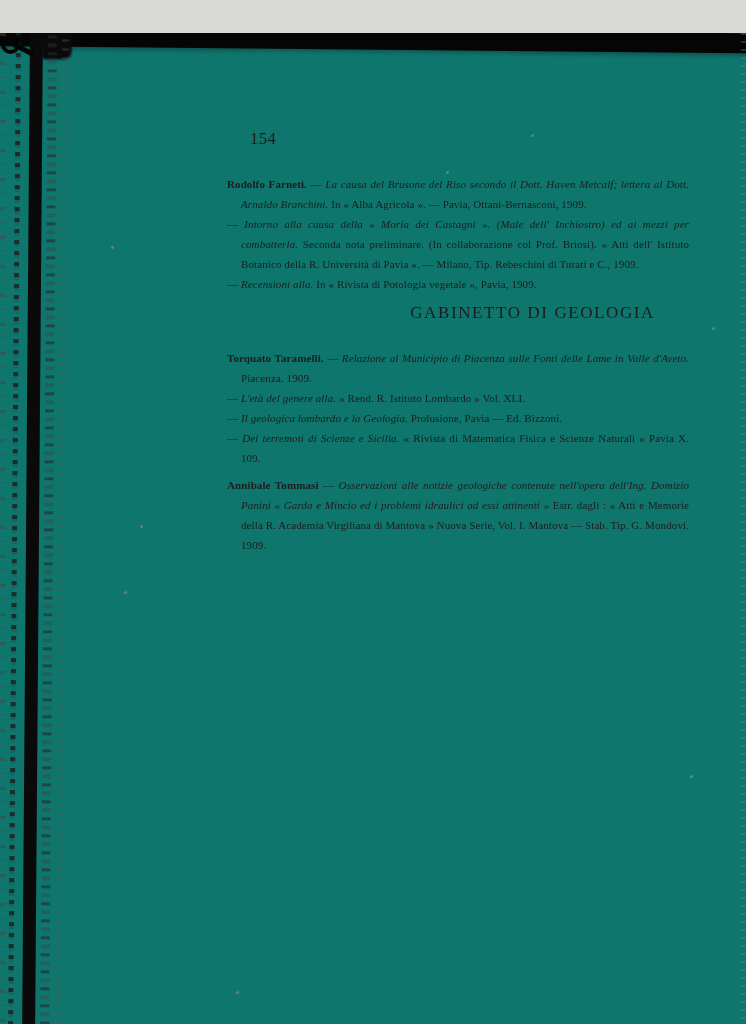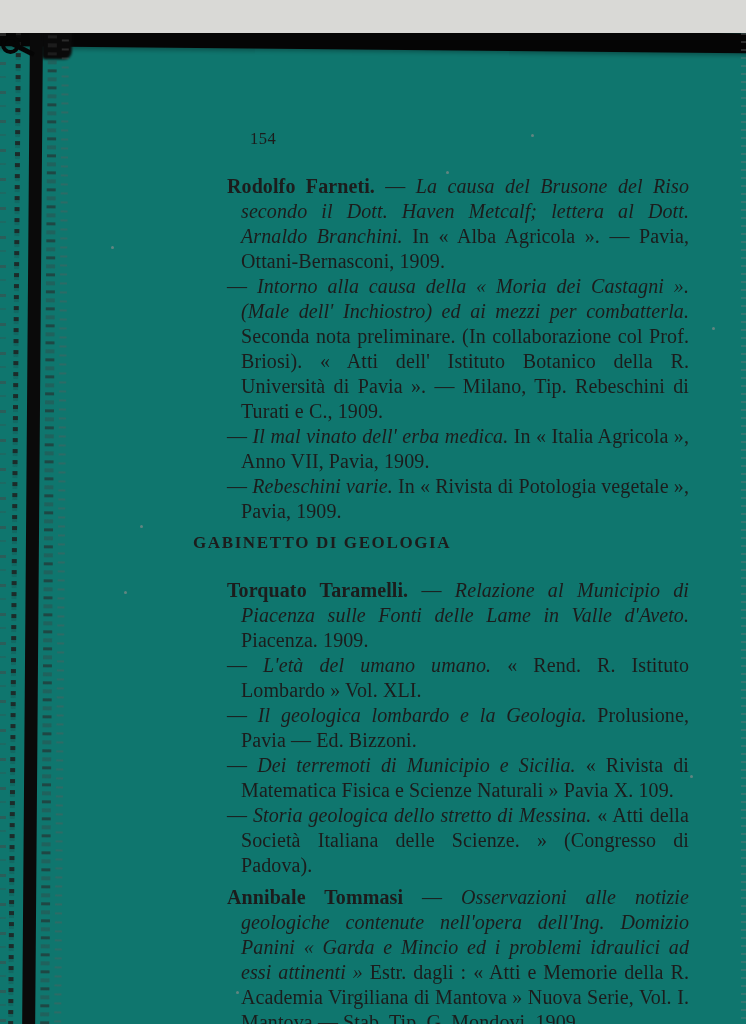--- a/index.html
+++ b/index.html
@@ -79,30 +79,30 @@
   
   .content{
     position:absolute;left:227px;top:96px;width:462px;
   }
   .page-number{
     font-size:16.5px;line-height:20px;margin:0 0 25px 23px;
     letter-spacing:.5px;
   }
   .entries p.entry{
     margin:0;padding-left:14px;text-indent:-14px;
-    text-align:justify;font-size:20px;line-height:25px;
+    text-align:justify;font-size:11px;line-height:20px;
     letter-spacing:.1px;
   }
   .entries p.entry.author-start{margin-top:7px;}
   .entries p.entry:first-child{margin-top:0;}
   .run-bold{font-weight:bold;}
   .run-italic{font-style:italic;}
   .section-heading{
-    font-weight:bold;font-size:17px;letter-spacing:1.6px;
-    text-align:left;margin:9px 0 25px;
+    font-weight:normal;font-size:17px;letter-spacing:1.6px;
+    text-align:right;margin:9px 0 25px;
     transform:translateX(-34px);
   }
 </style>
 </head>
 <body>
 
 <div class="scan-page">
 
   <div class="top-band"></div>
   <div class="binding">
@@ -128,29 +128,27 @@
   <div class="speck" style="left:236px;top:958px"></div>
   <div class="speck" style="left:446px;top:138px"></div>
   <div class="speck" style="left:712px;top:294px"></div>
 
   <div class="content">
     <div class="page-number">154</div>
 
     <div class="entries">
         <p class="entry author-start"><span class="run-bold">Rodolfo Farneti.</span><span class="run-roman"> — </span><span class="run-italic">La causa del Brusone del Riso secondo il Dott. Haven Metcalf; lettera al Dott. Arnaldo Branchini.</span><span class="run-roman"> In « Alba Agricola ». — Pavia, Ottani-Bernasconi, 1909.</span></p>
         <p class="entry"><span class="run-roman">— </span><span class="run-italic">Intorno alla causa della « Moria dei Castagni ». (Male dell' Inchiostro) ed ai mezzi per combatterla.</span><span class="run-roman"> Seconda nota preliminare. (In collaborazione col Prof. Briosi). « Atti dell' Istituto Botanico della R. Università di Pavia ». — Milano, Tip. Rebeschini di Turati e C., 1909.</span></p>
-        <p class="entry"><span class="run-roman">— </span><span class="run-italic">Il mal vinato dell' erba medica.</span><span class="run-roman"> In « Italia Agricola », Anno VII, Pavia, 1909.</span></p>
-        <p class="entry"><span class="run-roman">— </span><span class="run-italic">Rebeschini varie.</span><span class="run-roman"> In « Rivista di Potologia vegetale », Pavia, 1909.</span></p>
+        <p class="entry"><span class="run-roman">— </span><span class="run-italic">Recensioni alla.</span><span class="run-roman"> In « Rivista di Potologia vegetale », Pavia, 1909.</span></p>
       </div>
 
     <h2 class="section-heading">GABINETTO DI GEOLOGIA</h2>
 
     <div class="entries">
         <p class="entry author-start"><span class="run-bold">Torquato Taramelli.</span><span class="run-roman"> — </span><span class="run-italic">Relazione al Municipio di Piacenza sulle Fonti delle Lame in Valle d'Aveto.</span><span class="run-roman"> Piacenza. 1909.</span></p>
-        <p class="entry"><span class="run-roman">— </span><span class="run-italic">L'età del umano umano.</span><span class="run-roman"> « Rend. R. Istituto Lombardo » Vol. XLI.</span></p>
+        <p class="entry"><span class="run-roman">— </span><span class="run-italic">L'età del genere alla.</span><span class="run-roman"> « Rend. R. Istituto Lombardo » Vol. XLI.</span></p>
         <p class="entry"><span class="run-roman">— </span><span class="run-italic">Il geologica lombardo e la Geologia.</span><span class="run-roman"> Prolusione, Pavia — Ed. Bizzoni.</span></p>
-        <p class="entry"><span class="run-roman">— </span><span class="run-italic">Dei terremoti di Municipio e Sicilia.</span><span class="run-roman"> « Rivista di Matematica Fisica e Scienze Naturali » Pavia X. 109.</span></p>
-        <p class="entry"><span class="run-roman">— </span><span class="run-italic">Storia geologica dello stretto di Messina.</span><span class="run-roman"> « Atti della Società Italiana delle Scienze. » (Congresso di Padova).</span></p>
+        <p class="entry"><span class="run-roman">— </span><span class="run-italic">Dei terremoti di Scienze e Sicilia.</span><span class="run-roman"> « Rivista di Matematica Fisica e Scienze Naturali » Pavia X. 109.</span></p>
         <p class="entry author-start"><span class="run-bold">Annibale Tommasi</span><span class="run-roman"> — </span><span class="run-italic">Osservazioni alle notizie geologiche contenute nell'opera dell'Ing. Domizio Panini « Garda e Mincio ed i problemi idraulici ad essi attinenti »</span><span class="run-roman"> Estr. dagli : « Atti e Memorie della R. Academia Virgiliana di Mantova » Nuova Serie, Vol. I. Mantova — Stab. Tip. G. Mondovi. 1909.</span></p>
       </div>
   </div>
 
 </div>
 
 </body></html>

